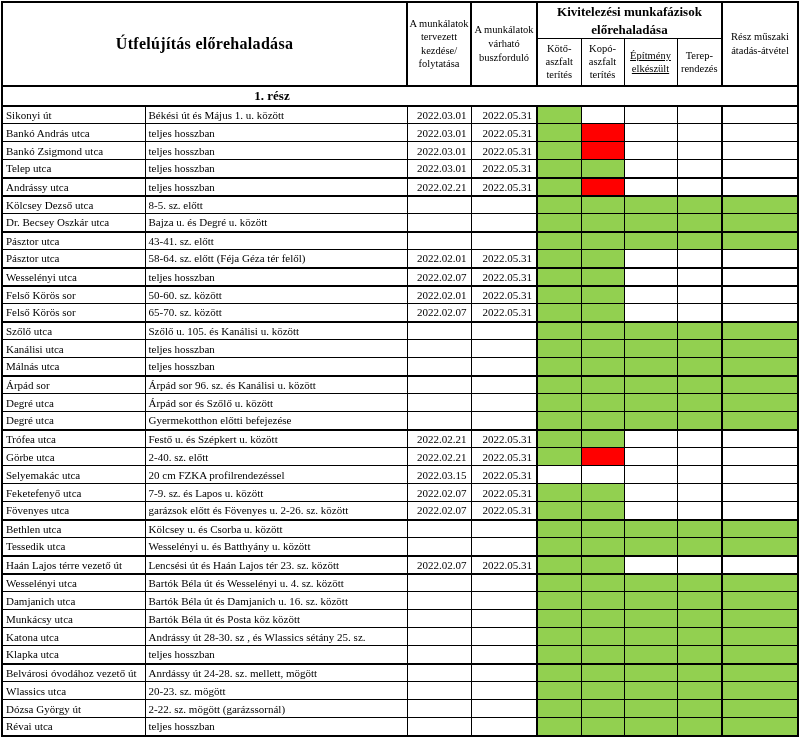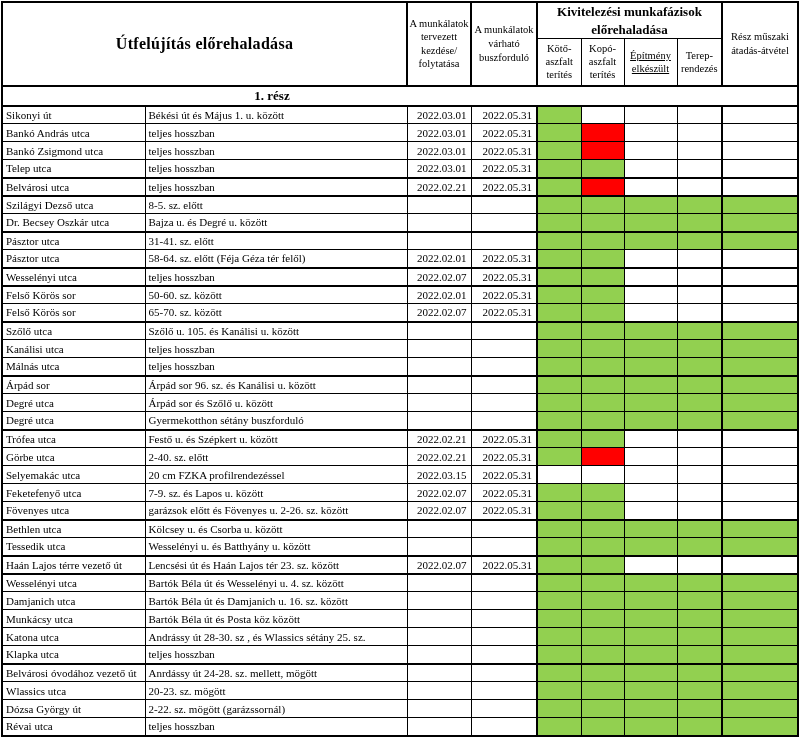--- a/index.html
+++ b/index.html
@@ -102,32 +102,32 @@
           <td class="loc">teljes hosszban</td>
           <td class="date">2022.03.01</td>
           <td class="date">2022.05.31</td>
           <td class="tl" style="background-color: rgb(146, 208, 80);"></td>
           <td class="" style="background-color: rgb(146, 208, 80);"></td>
           <td class="" style="background-color: rgb(255, 255, 255);"></td>
           <td class="" style="background-color: rgb(255, 255, 255);"></td>
           <td class="tl" style="background-color: rgb(255, 255, 255);"></td>
         </tr>
         <tr class="thick-top">
-          <td class="street">Belvárosi utca</td>
+          <td class="street">Andrássy utca</td>
           <td class="loc">teljes hosszban</td>
           <td class="date">2022.02.21</td>
           <td class="date">2022.05.31</td>
           <td class="tl" style="background-color: rgb(146, 208, 80);"></td>
           <td class="" style="background-color: rgb(255, 0, 0);"></td>
           <td class="" style="background-color: rgb(255, 255, 255);"></td>
           <td class="" style="background-color: rgb(255, 255, 255);"></td>
           <td class="tl" style="background-color: rgb(255, 255, 255);"></td>
         </tr>
         <tr class="thick-top">
-          <td class="street">Szilágyi Dezső utca</td>
+          <td class="street">Kölcsey Dezső utca</td>
           <td class="loc">8-5. sz. előtt</td>
           <td class="date"></td>
           <td class="date"></td>
           <td class="tl" style="background-color: rgb(146, 208, 80);"></td>
           <td class="" style="background-color: rgb(146, 208, 80);"></td>
           <td class="" style="background-color: rgb(146, 208, 80);"></td>
           <td class="" style="background-color: rgb(146, 208, 80);"></td>
           <td class="tl" style="background-color: rgb(146, 208, 80);"></td>
         </tr>
         <tr>
@@ -136,21 +136,21 @@
           <td class="date"></td>
           <td class="date"></td>
           <td class="tl" style="background-color: rgb(146, 208, 80);"></td>
           <td class="" style="background-color: rgb(146, 208, 80);"></td>
           <td class="" style="background-color: rgb(146, 208, 80);"></td>
           <td class="" style="background-color: rgb(146, 208, 80);"></td>
           <td class="tl" style="background-color: rgb(146, 208, 80);"></td>
         </tr>
         <tr class="thick-top">
           <td class="street">Pásztor utca</td>
-          <td class="loc">31-41. sz. előtt</td>
+          <td class="loc">43-41. sz. előtt</td>
           <td class="date"></td>
           <td class="date"></td>
           <td class="tl" style="background-color: rgb(146, 208, 80);"></td>
           <td class="" style="background-color: rgb(146, 208, 80);"></td>
           <td class="" style="background-color: rgb(146, 208, 80);"></td>
           <td class="" style="background-color: rgb(146, 208, 80);"></td>
           <td class="tl" style="background-color: rgb(146, 208, 80);"></td>
         </tr>
         <tr>
           <td class="street">Pásztor utca</td>
@@ -246,21 +246,21 @@
           <td class="date"></td>
           <td class="date"></td>
           <td class="tl" style="background-color: rgb(146, 208, 80);"></td>
           <td class="" style="background-color: rgb(146, 208, 80);"></td>
           <td class="" style="background-color: rgb(146, 208, 80);"></td>
           <td class="" style="background-color: rgb(146, 208, 80);"></td>
           <td class="tl" style="background-color: rgb(146, 208, 80);"></td>
         </tr>
         <tr>
           <td class="street">Degré utca</td>
-          <td class="loc">Gyermekotthon sétány buszforduló</td>
+          <td class="loc">Gyermekotthon előtti befejezése</td>
           <td class="date"></td>
           <td class="date"></td>
           <td class="tl" style="background-color: rgb(146, 208, 80);"></td>
           <td class="" style="background-color: rgb(146, 208, 80);"></td>
           <td class="" style="background-color: rgb(146, 208, 80);"></td>
           <td class="" style="background-color: rgb(146, 208, 80);"></td>
           <td class="tl" style="background-color: rgb(146, 208, 80);"></td>
         </tr>
         <tr class="thick-top">
           <td class="street">Trófea utca</td>

